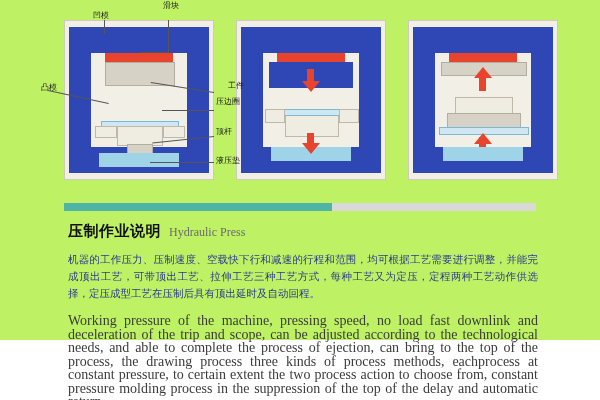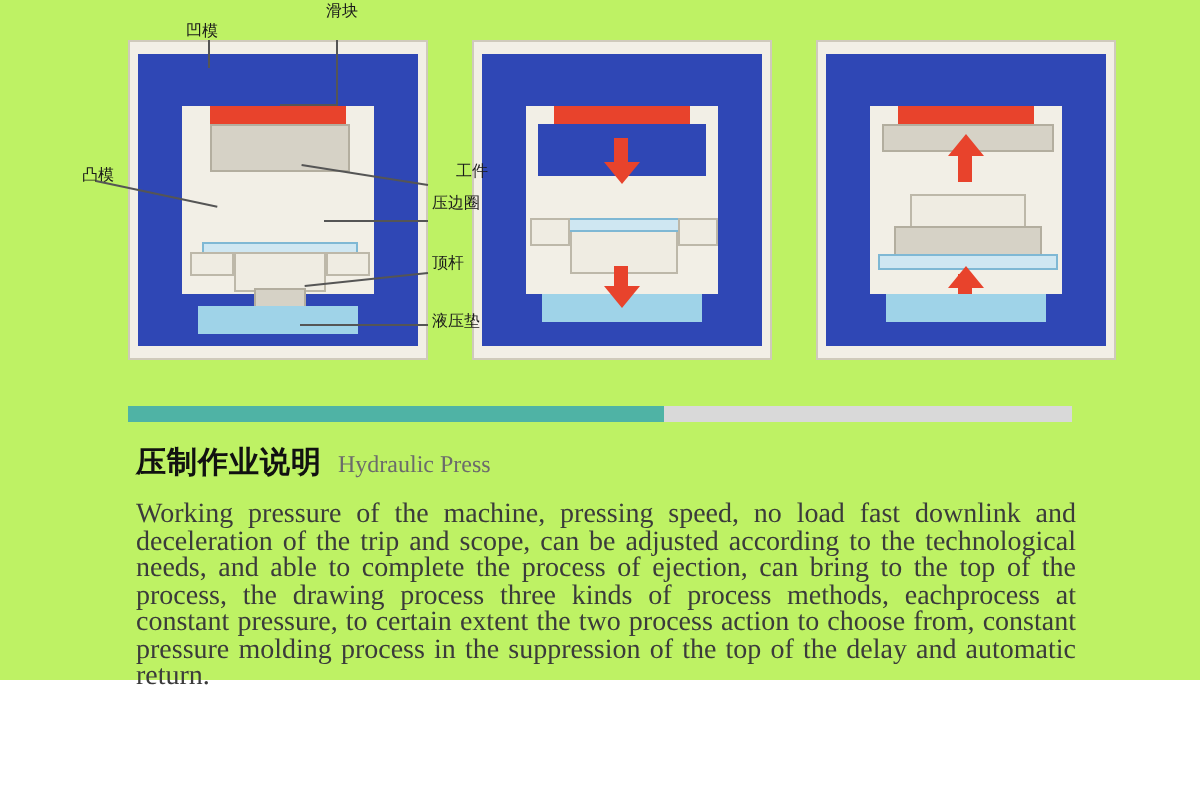--- a/index.html
+++ b/index.html
@@ -248,16 +248,17 @@
     <div class="leader" style="left:150px;top:162px;width:64px;height:1px;"></div>
   </div>
 
   <div class="bar-wrap">
     <div class="bar-teal"></div>
     <div class="bar-gray"></div>
   </div>
 
   <div class="content">
     <h1 class="heading"><span>压制作业说明</span><span class="en">Hydraulic Press</span></h1>
+    <p class="para-cn">机器的工作压力、压制速度、空载快下行和减速的行程和范围，均可根据工艺需要进行调整，并能完成顶出工艺，可带顶出工艺、拉伸工艺三种工艺方式，每种工艺又为定压，定程两种工艺动作供选择，定压成型工艺在压制后具有顶出延时及自动回程。</p>
     <p class="para-en">Working pressure of the machine, pressing speed, no load fast downlink and deceleration of the trip and scope, can be adjusted according to the technological needs, and able to complete the process of ejection, can bring to the top of the process, the drawing process three kinds of process methods, eachprocess at constant pressure, to certain extent the two process action to choose from, constant pressure molding process in the suppression of the top of the delay and automatic return.</p>
   </div>
 
 </div>
 
 </body></html>

